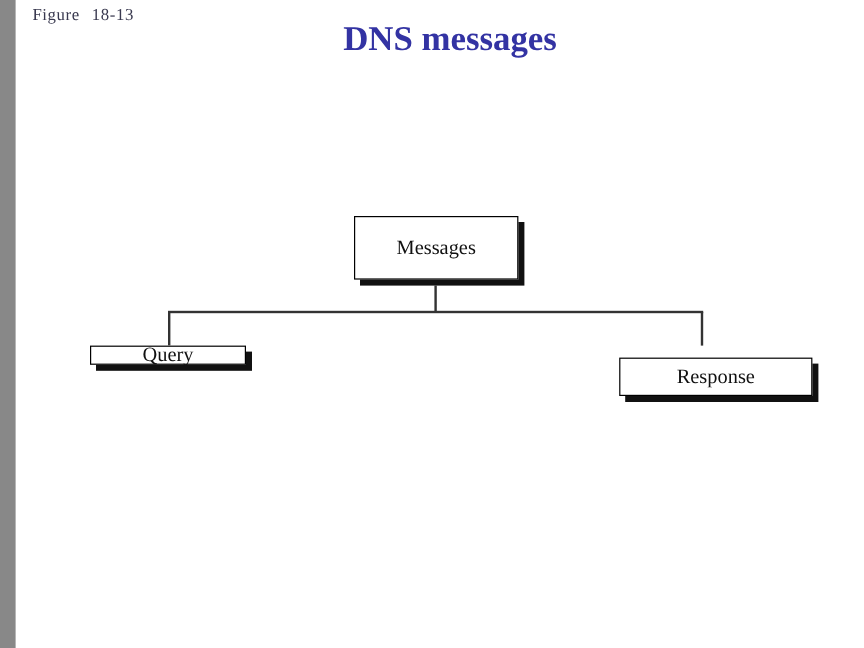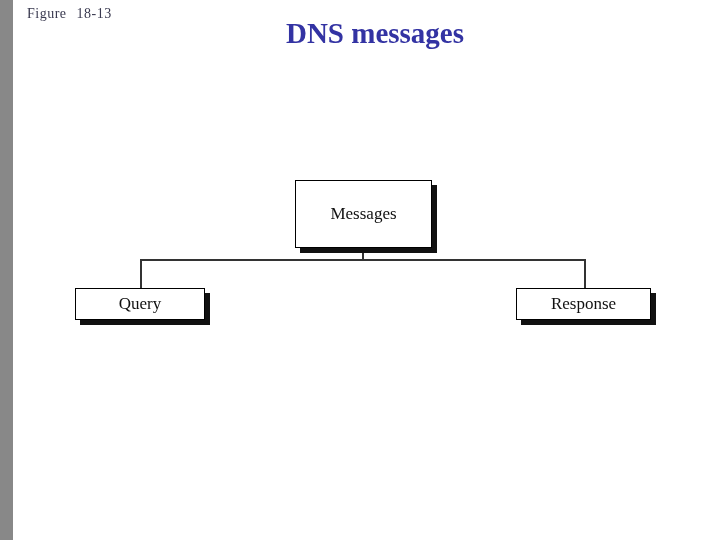--- a/index.html
+++ b/index.html
@@ -42,23 +42,23 @@
     background:var(--background);
     border:1.5px solid var(--box-border);
     box-shadow:5px 5px 0 0 var(--box-shadow);
     display:flex;
     align-items:center;
     justify-content:center;
     font-size:17px;
     color:var(--box-text);
     box-sizing:border-box;
   }
-  .node-root{left:282px;top:180px;width:137px;height:68px;}
-  .node-left{left:62px;top:288px;width:130px;height:32px;}
-  .node-right{left:503px;top:288px;width:135px;height:32px;}
+  .node-root{left:282px;top:180px;width:137px;height:53px;}
+  .node-left{left:62px;top:288px;width:130px;height:16px;}
+  .node-right{left:503px;top:298px;width:161px;height:32px;}
   .connector{position:absolute;background:var(--connector);}
   .conn-v-root{left:349px;top:238px;width:1.5px;height:22px;}
   .conn-h{left:127px;top:259px;width:446px;height:1.5px;}
   .conn-v-left{left:127px;top:260px;width:1.5px;height:28px;}
   .conn-v-right{left:571px;top:260px;width:1.5px;height:28px;}
 </style>
 </head>
 <body>
 
 <div class="slide">

